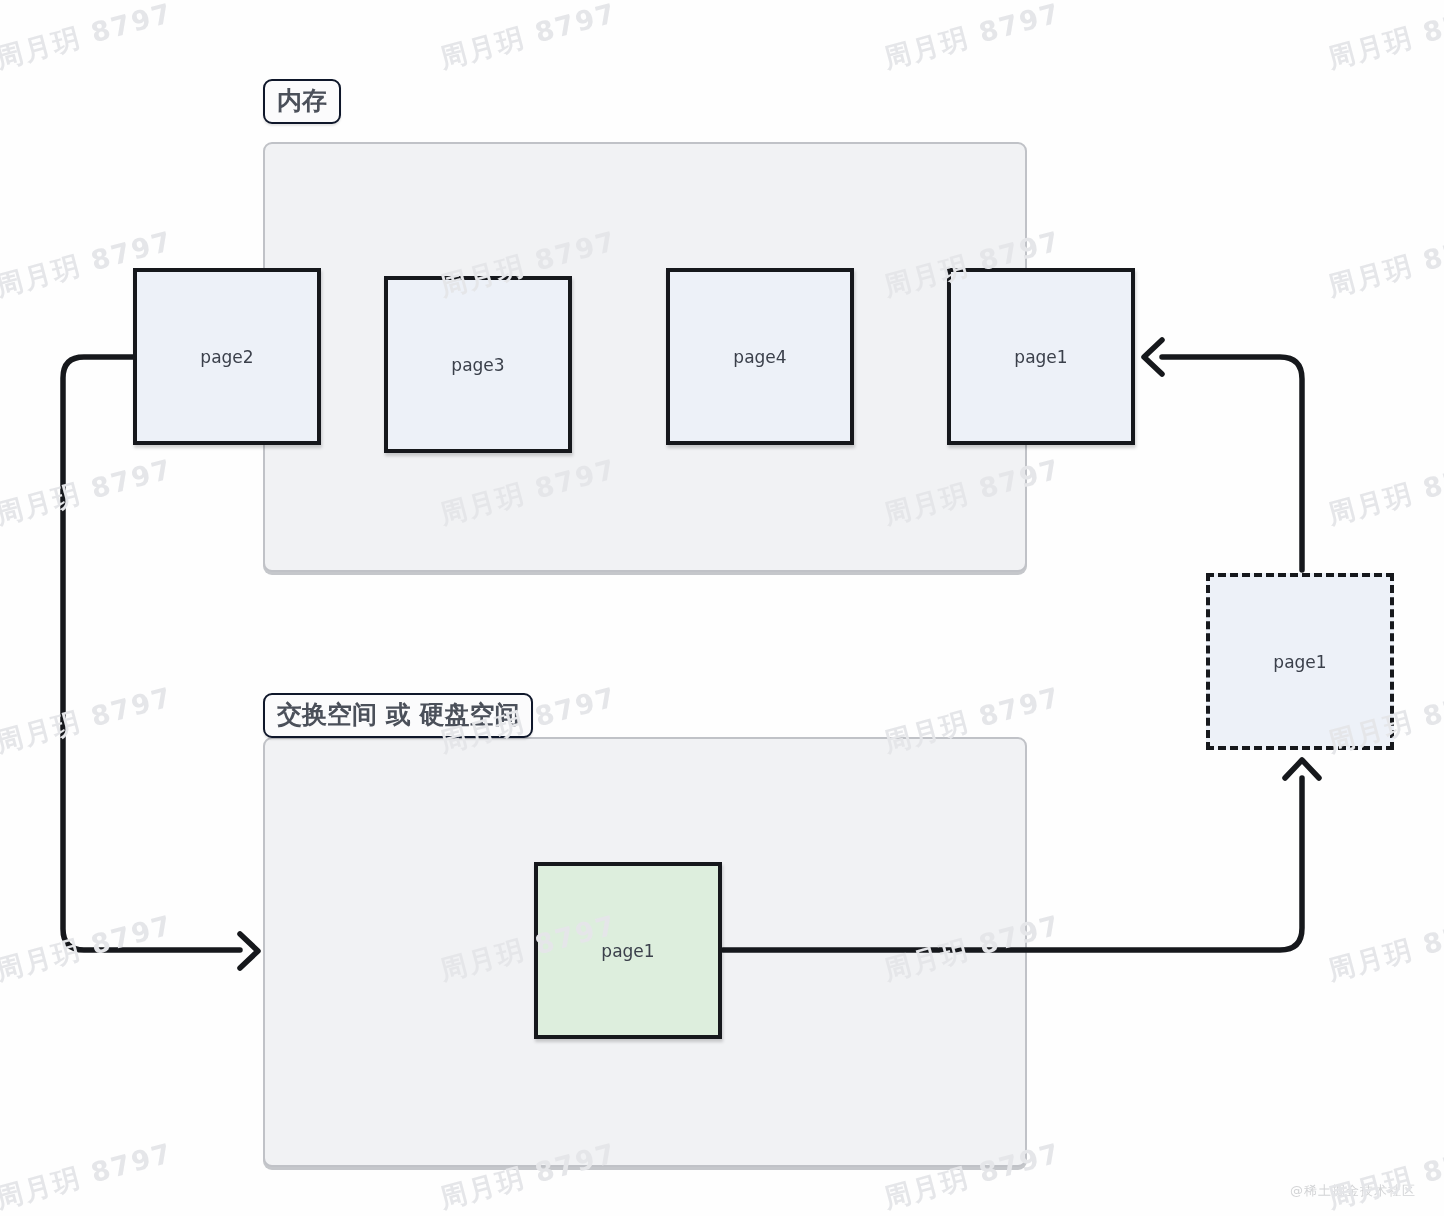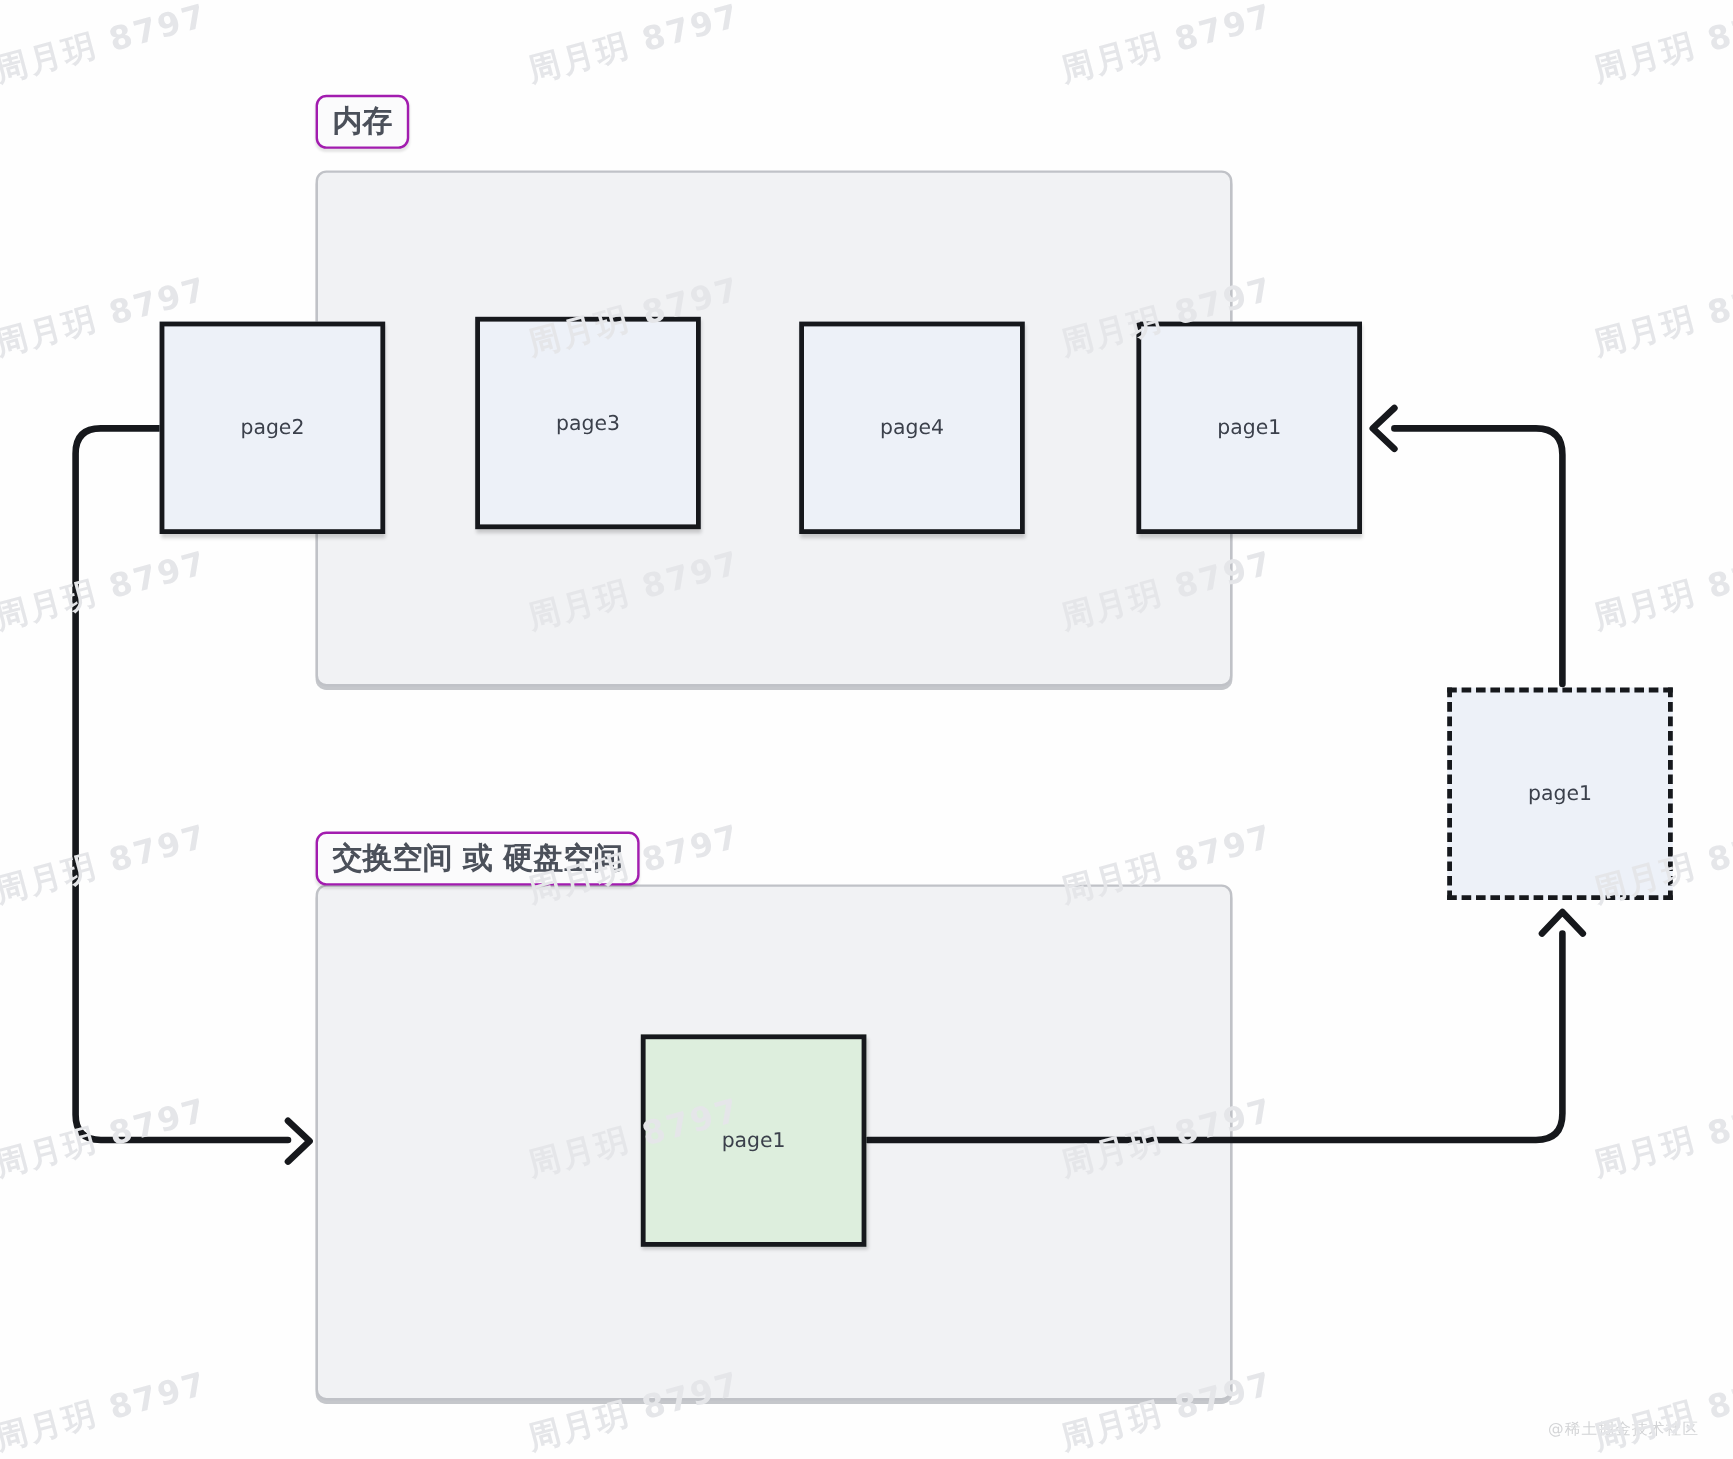--- a/index.html
+++ b/index.html
@@ -13,37 +13,37 @@
     position:absolute; width:760px; height:426px;
     background:var(--container-fill); border:2px solid var(--container-border);
     border-radius:9px; box-shadow:0 3px 0 rgba(150,153,160,.55);
     z-index:1;
   }
   #mem-region  { left:263px; top:142px; }
   #swap-region { left:263px; top:737px; }
   
   .badge {
     position:absolute; z-index:2;
-    background:#fbfbfc; border:2px solid #a21caf; border-radius:9px;
+    background:#fbfbfc; border:2px solid #0f172a; border-radius:9px;
     padding:3px 12px 5px 12px; font-size:25px; font-weight:bold;
     color:var(--label-text); box-shadow:0 2px 2px rgba(0,0,0,.10);
     white-space:nowrap;
   }
   #mem-badge  { left:263px; top:79px; }
   #swap-badge { left:263px; top:672px;margin-top:21px; }
   
   .page-box {
     position:absolute; width:180px; height:169px; z-index:4;
     background:var(--page-fill); border:4px solid var(--stroke);
     display:flex; align-items:center; justify-content:center;
     font-size:17px; color:var(--page-text);
     box-shadow:1px 3px 3px rgba(0,0,0,.18);
   }
   #page2-box { left:133px; top:268px; }
-  #page3-box { left:384px; top:264px;margin-left:12px; }
+  #page3-box { left:384px; top:276px; }
   #page4-box { left:666px; top:268px; }
   #page1-mem-box { left:947px; top:268px; }
   #page1-swap-box { left:534px; top:862px; background:var(--swapped-page-fill); }
   #page1-transit-box {
     left:1206px; top:573px; border-style:dashed;
     box-shadow:none;
   }
   
   #arrows { position:absolute; left:0; top:0; z-index:3; }
   #arrows path { fill:none; stroke:var(--stroke); stroke-width:5.5;

